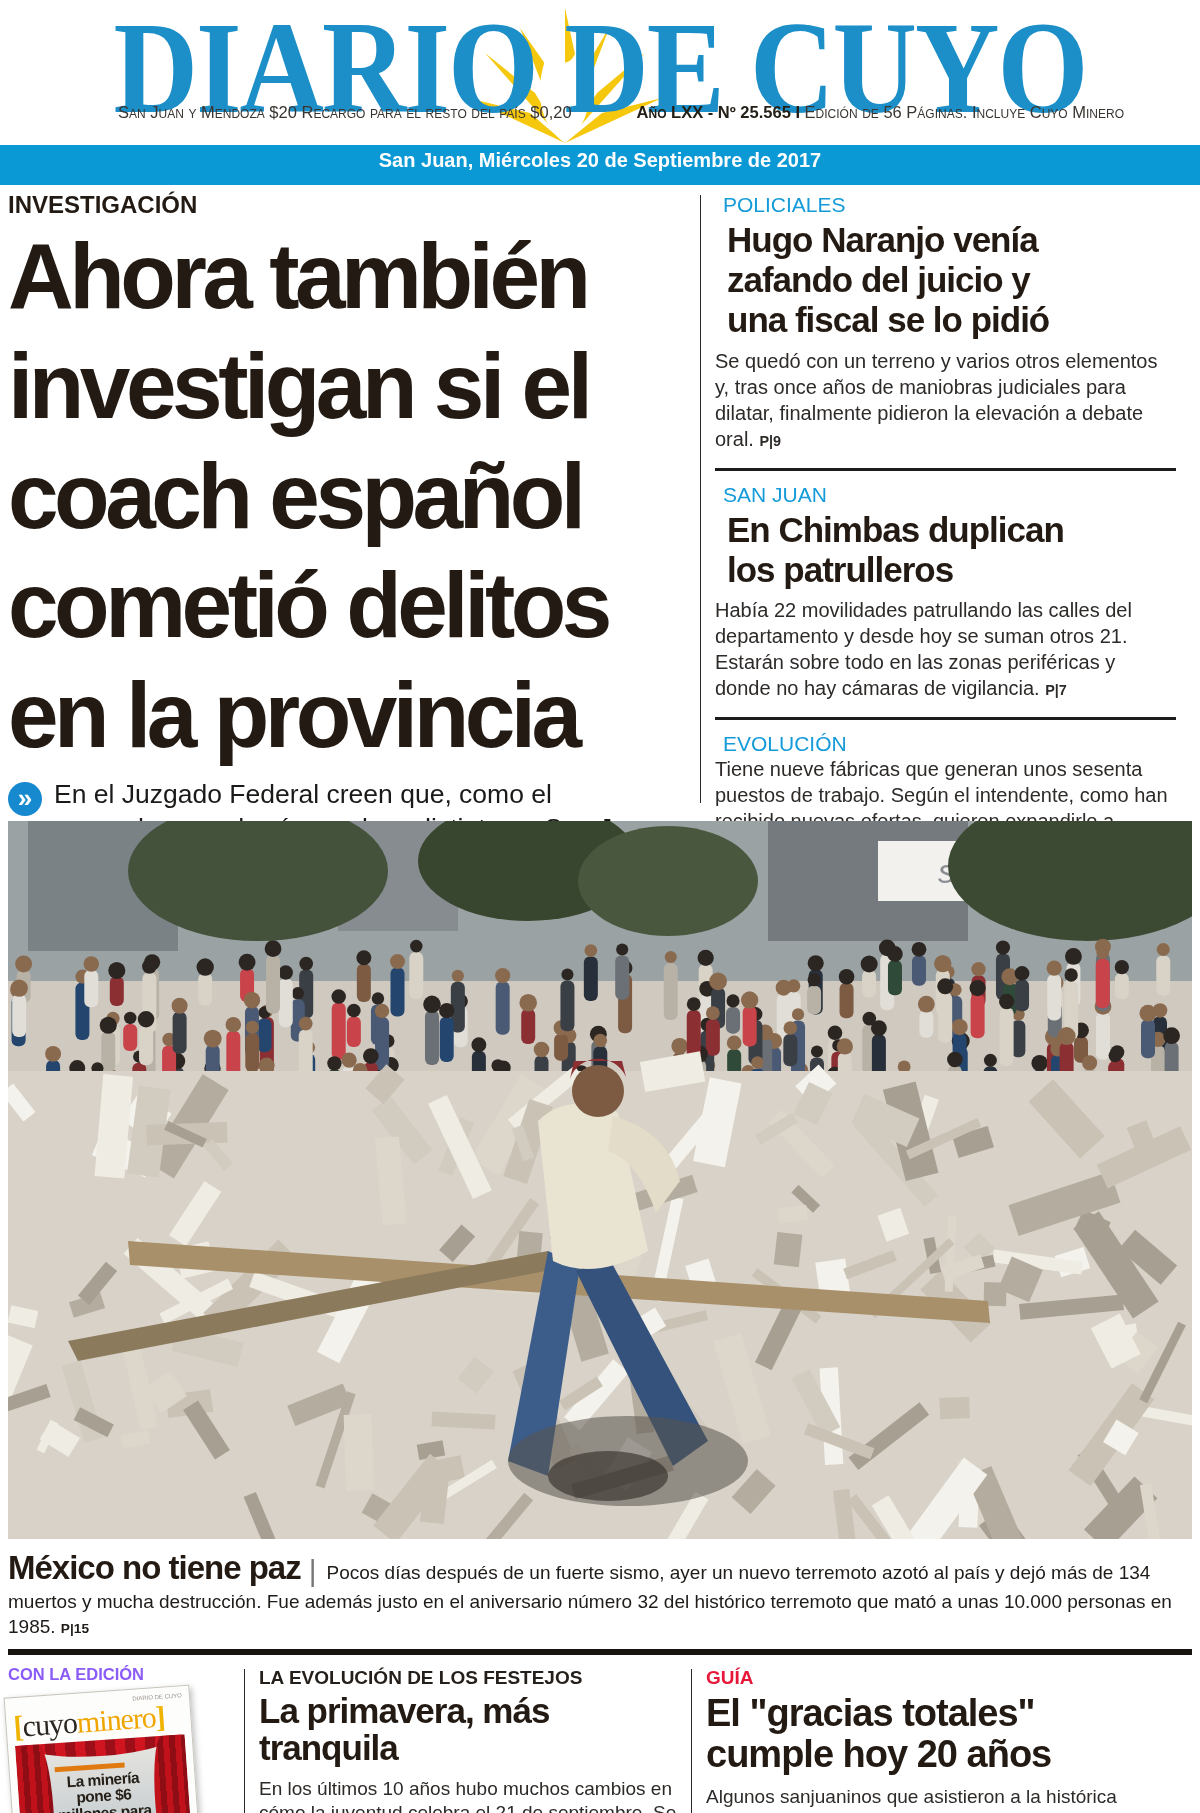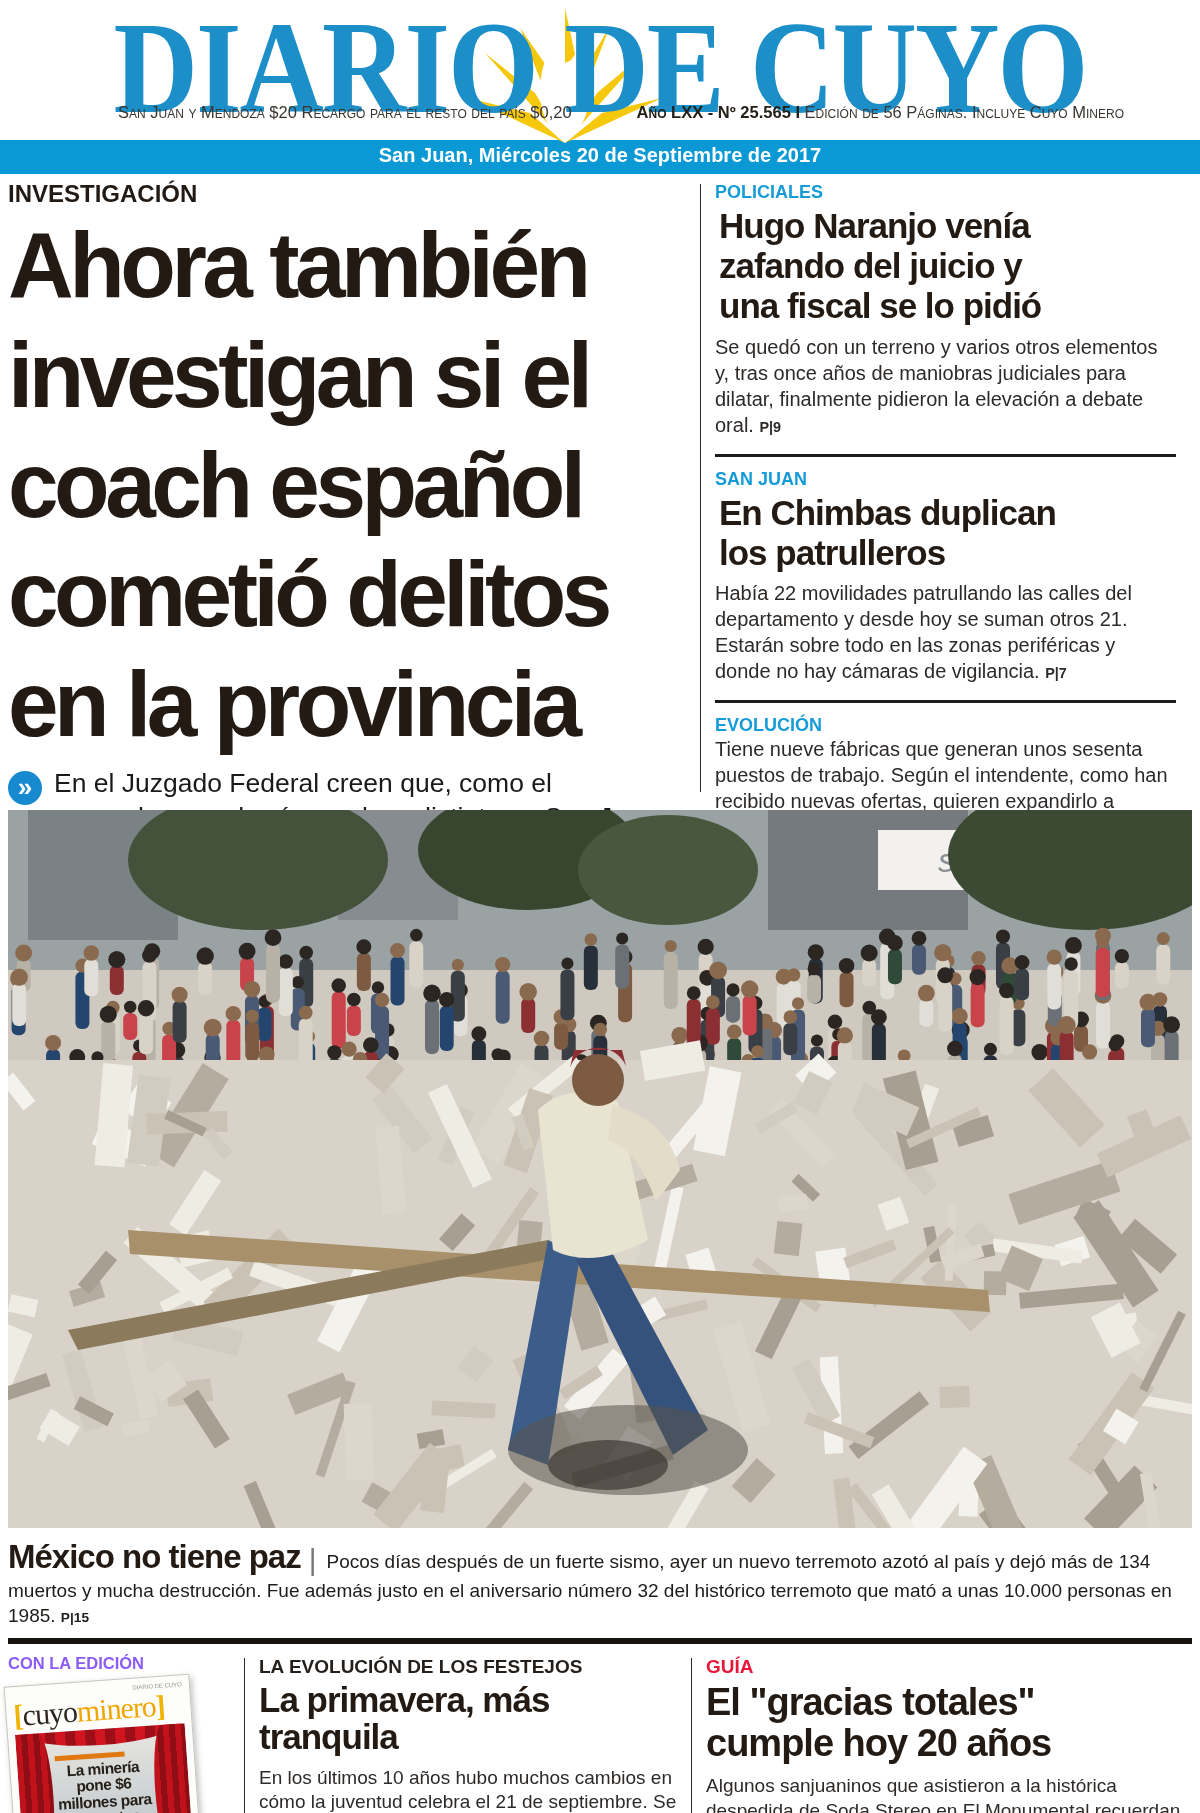--- a/index.html
+++ b/index.html
@@ -18,39 +18,39 @@
 
   
   .masthead{position:relative;height:138px;}
   .sun{position:absolute;left:460px;top:-4px;width:210px;height:150px;z-index:1;}
   .mast-title{position:relative;z-index:2;font-family:"Liberation Serif",serif;font-weight:bold;
     color:var(--brand-blue);font-size:117px;line-height:1.0;letter-spacing:-2px;white-space:nowrap;
     text-align:center;transform:scaleY(1.12);transform-origin:top center;margin-top:2px;}
   .tagline-row{position:relative;z-index:2;display:flex;justify-content:space-between;
     padding:0 76px 0 118px;margin-top:-16px;font-variant:small-caps;font-size:16.5px;color:#3a3530;}
   .tagline-right b{font-weight:bold;color:#242018;}
-  .date-bar{background:var(--bar-cyan);color:#fff;font-weight:bold;font-size:20px;
-    text-align:center;height:34px;line-height:31px;}
+  .date-bar{margin-top:5px;background:var(--bar-cyan);color:#fff;font-weight:bold;font-size:20px;
+    text-align:center;height:40px;line-height:31px;}
 
   
   .top-grid{display:flex;padding:6px 24px 0 8px;height:628px;}
   .main-story{width:692px;padding-right:12px;}
   .kicker{font-weight:bold;font-size:24px;letter-spacing:0;}
   .main-headline{font-size:91px;line-height:1.185;font-weight:bold;letter-spacing:-4.5px;
     white-space:pre-line;color:var(--ink);margin-top:2px;transform:scaleY(1.02);transform-origin:top left;}
   .lede{display:flex;gap:12px;margin-top:18px;align-items:flex-start;}
   .lede-icon{flex:0 0 34px;width:34px;height:34px;border-radius:50%;background:#1789cf;color:#fff;
     font-size:26px;font-weight:bold;text-align:center;line-height:32px;margin-top:4px;}
   .lede-text{font-size:26.5px;line-height:1.28;color:#1c1a18;}
   .pref{font-weight:bold;font-size:0.72em;letter-spacing:0;}
   .vdiv{width:1px;background:#2a2a2a;margin:4px 0 10px 0;}
   .right-col{flex:1;padding-left:14px;padding-top:2px;}
-  .rc-kicker{font-weight:bold;font-size:18px;color:var(--kicker-cyan);}
+  .rc-kicker{font-weight:normal;font-size:21px;color:var(--kicker-cyan);margin-left:8px;}
   .rc-headline{font-size:35px;line-height:1.14;font-weight:bold;letter-spacing:-1px;
-    white-space:pre-line;margin:3px 0 8px 4px;color:var(--ink);}
+    white-space:pre-line;margin:3px 0 8px 12px;color:var(--ink);}
   .rc-body{font-size:20px;line-height:1.3;color:var(--body-ink);}
   .rc-div{border:none;border-top:3px solid #1c1c1c;margin:16px 0 12px 0;}
 
   
   .photo{display:block;margin:8px 8px 0 8px;width:1184px;height:718px;background:#cfc9c0;position:relative;overflow:hidden;}
   .photo svg{display:block;width:100%;height:100%;}
 
   
   .caption{padding:8px 8px 0 8px;font-size:19px;line-height:1.28;color:#1e1b18;}
   .caption .cap-title{font-weight:bold;font-size:33px;letter-spacing:-1px;color:var(--ink);}

